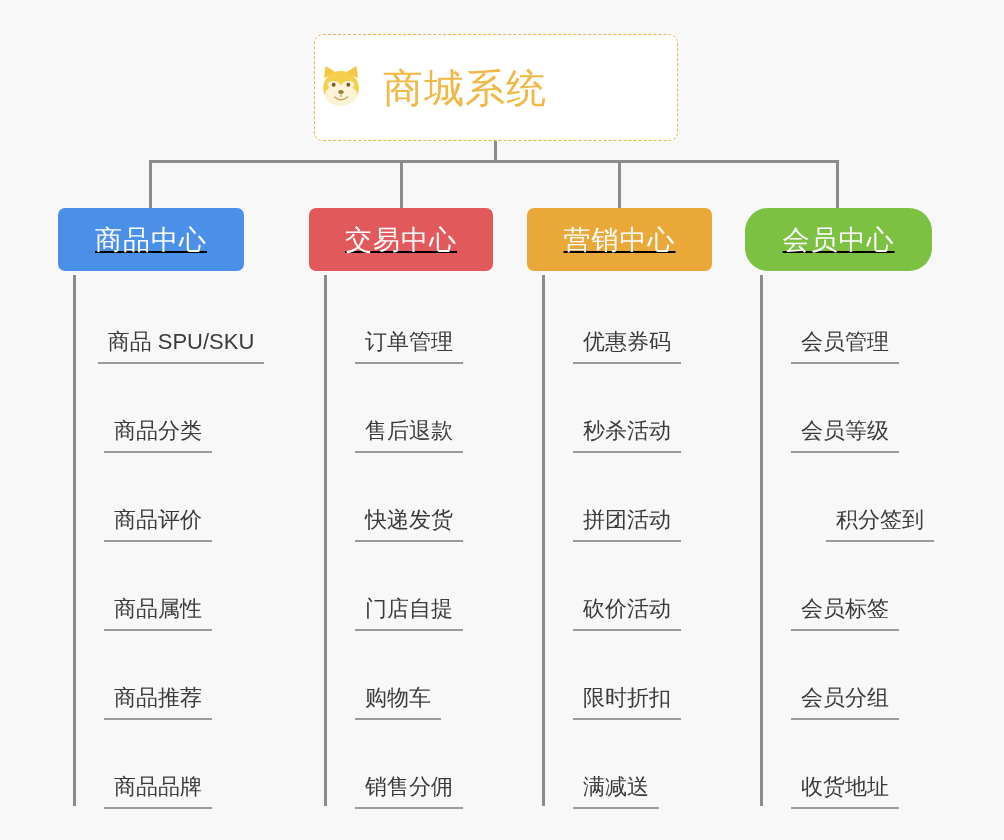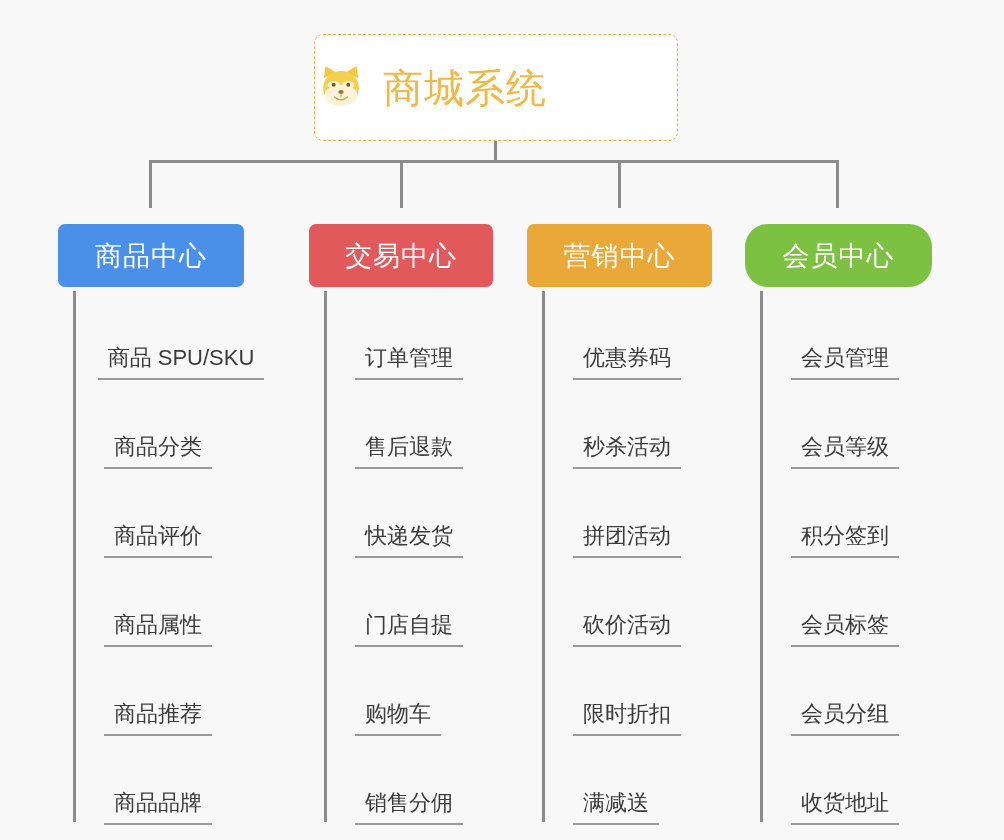--- a/index.html
+++ b/index.html
@@ -26,21 +26,21 @@
   #root-title{
     font-size:40px;color:#f0b844;letter-spacing:1px;line-height:1;
     white-space:nowrap;
   }
   .shiba{width:52px;height:52px;display:block;}
 
   
   .conn{position:absolute;background:#8c8c8c;}
 
   
-  .col{position:absolute;top:224px;}
+  .col{position:absolute;top:208px;text-decoration:underline;}
   .hdr{
     box-sizing:border-box;height:63px;border-radius:7px;
     display:flex;align-items:center;justify-content:center;
     color:#ffffff;font-size:27px;letter-spacing:1px;white-space:nowrap;
   }
   .spine{
     position:absolute;width:3px;background:#8c8c8c;
     left:15px;top:67px;
   }
   .leaf{
@@ -175,21 +175,21 @@
   <div class="col" style="left:745px;width:187px;">
     <div class="hdr" style="width:187px;background:#7cc142;border-radius:23px;">会员中心</div>
     <div class="spine" style="height:531px;"></div>
 
     <div class="leaf" style="top:67px;width:170px;">
       <span class="leaf-inner">会员管理</span>
     </div>
     <div class="leaf" style="top:156px;width:170px;">
       <span class="leaf-inner">会员等级</span>
     </div>
-    <div class="leaf" style="top:245px;width:170px;">
+    <div class="leaf" style="top:245px;width:170px;margin-left:35px;">
       <span class="leaf-inner">积分签到</span>
     </div>
     <div class="leaf" style="top:334px;width:170px;">
       <span class="leaf-inner">会员标签</span>
     </div>
     <div class="leaf" style="top:423px;width:170px;">
       <span class="leaf-inner">会员分组</span>
     </div>
     <div class="leaf" style="top:512px;width:170px;">
       <span class="leaf-inner">收货地址</span>

